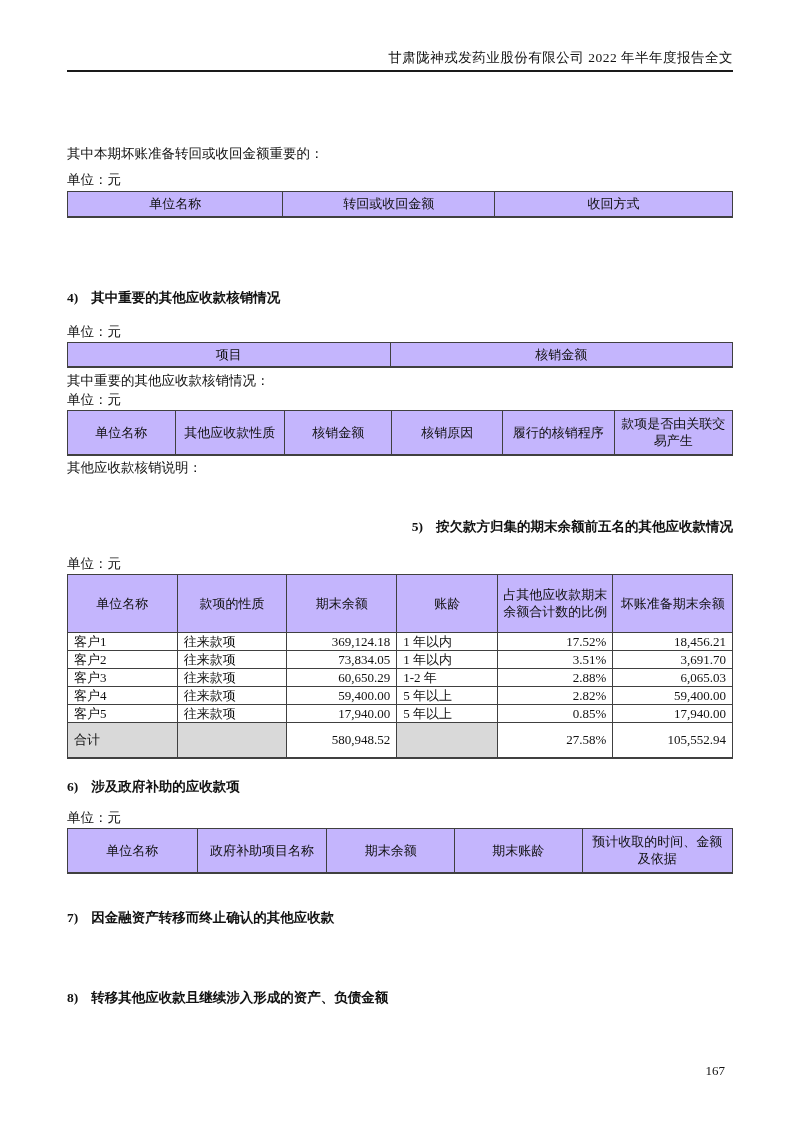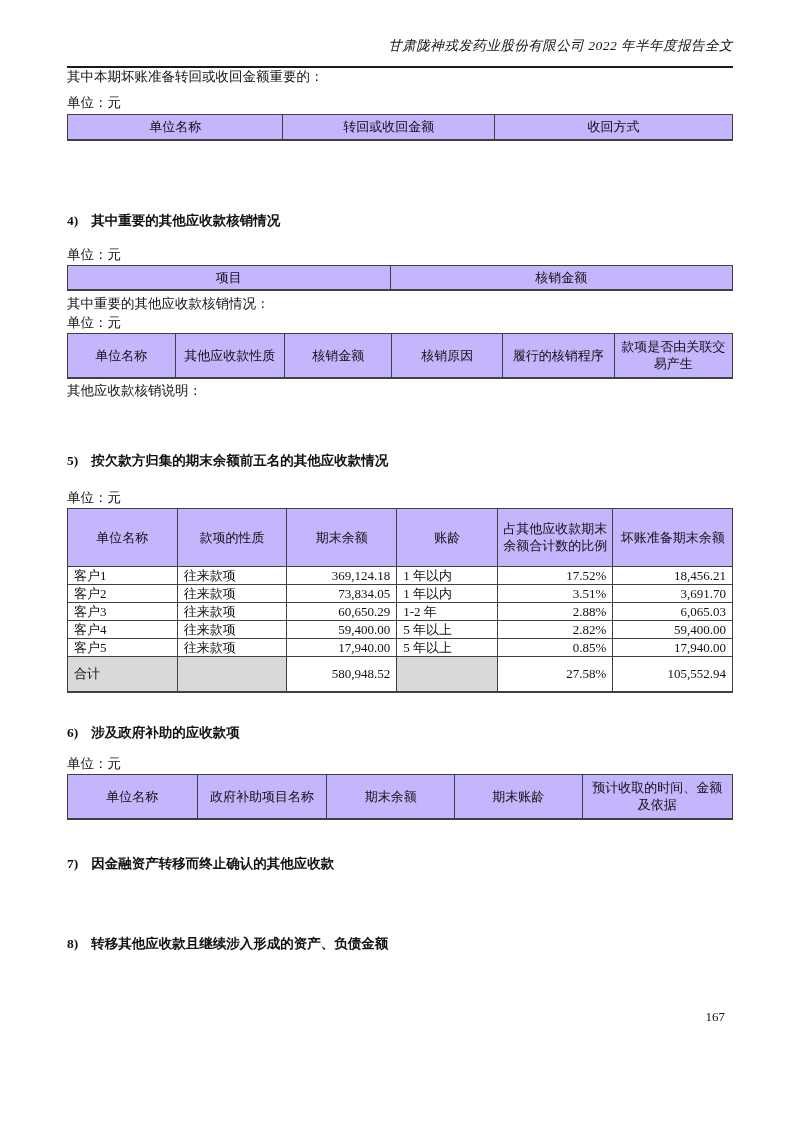--- a/index.html
+++ b/index.html
@@ -15,28 +15,27 @@
     background: #ffffff;
     overflow: hidden;
   }
   .content {
     position: relative;
     margin-left: 67px;
     width: 666px;
   }
   
   .doc-header {
-    margin-top: 36px;
-    padding-bottom: 10px;
+    margin-top: 48px;
+    padding-bottom: 2px;
     border-bottom: 2px solid #1a1a1a;
     text-align: right;
     font-size: 13.5px;
     line-height: 20px;
     letter-spacing: 0.5px;
-    font-style: italic;
   }
   
   .para {
     font-size: 13.5px;
     line-height: 18px;
   }
   .unit-row {
     font-size: 13.5px;
     line-height: 18px;
     padding-right: 18px;
@@ -84,21 +83,21 @@
   }
 </style>
 </head>
 <body>
 
 <div class="page">
   <div class="content">
 
     <div class="doc-header">甘肃陇神戎发药业股份有限公司 2022 年半年度报告全文</div>
 
-    <p class="para" style="">其中本期坏账准备转回或收回金额重要的：</p>
+    <p class="para" style="margin-top:73px;">其中本期坏账准备转回或收回金额重要的：</p>
 
     <div class="unit-row" style="margin-top:8px;">单位：元</div>
 
     <table class="h25" style="margin-top:2px;">
       <colgroup>
           <col style="width:32.4%">
           <col style="width:31.8%">
           <col style="width:35.8%">
         </colgroup>
       <tbody>
@@ -149,21 +148,21 @@
         <th>核销金额</th>
         <th>核销原因</th>
         <th>履行的核销程序</th>
         <th>款项是否由关联交易产生</th>
       </tr>
     </tbody>
       </table>
 
     <p class="para" style="margin-top:3px;">其他应收款核销说明：</p>
 
-    <div class="sec-heading" style="margin-top:52px;">
+    <div class="sec-heading" style="margin-top:41px;text-align:right;">
       <span class="num">5)</span><span>按欠款方归集的期末余额前五名的其他应收款情况</span>
     </div>
 
     <div class="unit-row" style="margin-top:19px;">单位：元</div>
 
     <table class="h58" style="margin-top:1px;">
       <colgroup>
           <col style="width:16.5%">
           <col style="width:16.5%">
           <col style="width:16.5%">
@@ -224,21 +223,21 @@
         <td class="al gray">合计</td>
         <td class="gray"></td>
         <td class="ar">580,948.52</td>
         <td class="gray"></td>
         <td class="ar">27.58%</td>
         <td class="ar">105,552.94</td>
       </tr>
     </tbody>
       </table>
 
-    <div class="sec-heading" style="margin-top:31px;">
+    <div class="sec-heading" style="margin-top:19px;">
       <span class="num">6)</span><span>涉及政府补助的应收款项</span>
     </div>
 
     <div class="unit-row" style="margin-top:13px;">单位：元</div>
 
     <table class="h44" style="margin-top:1px;">
       <colgroup>
           <col style="width:19.5%">
           <col style="width:19.5%">
           <col style="width:19.2%">

